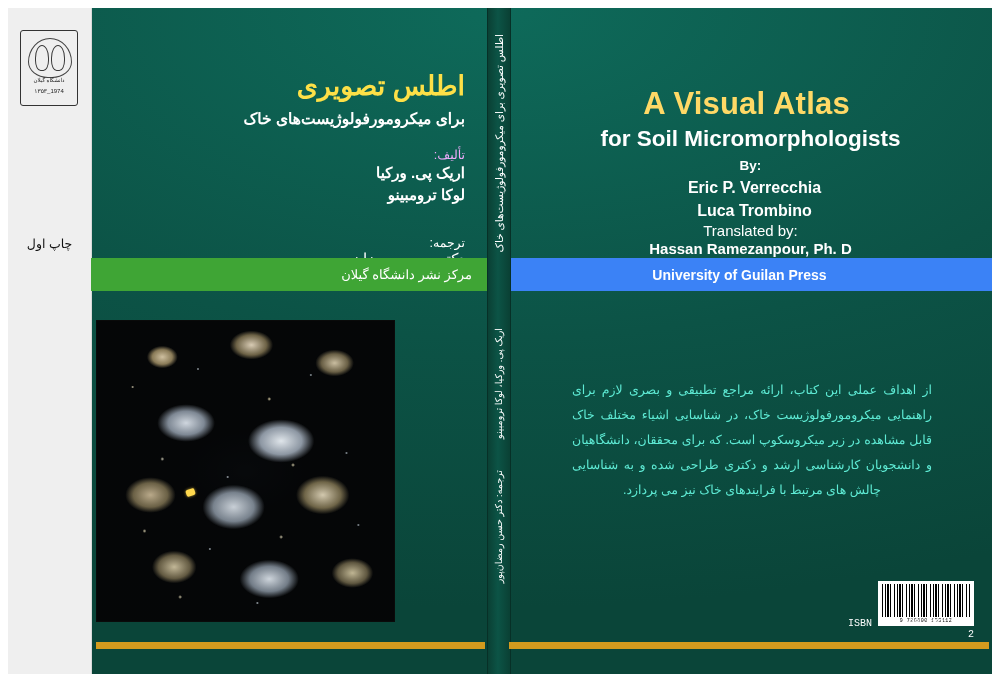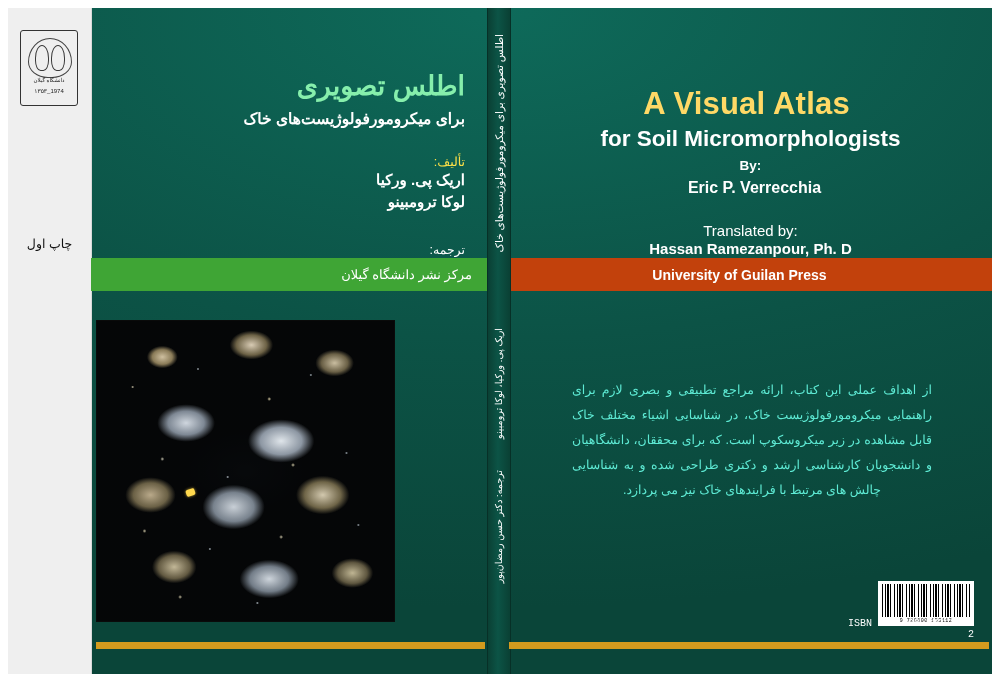--- a/index.html
+++ b/index.html
@@ -122,33 +122,33 @@
     right: 22px;
     top: 62px;
     width: 300px;
     text-align: right;
     direction: rtl;
     color: #ffffff;
   }
   .pt-main {
     font-size: 27px;
     font-weight: bold;
-    color: #86efac;
+    color: #fde047;
     line-height: 1.25;
   }
   .pt-sub {
     margin-top: 6px;
     font-size: 15.5px;
     font-weight: bold;
     color: #ffffff;
   }
   .pt-bylabel {
-    margin-top: 26px;
+    margin-top: 19px;
     font-size: 12.5px;
-    color: #fde047;
+    color: #f0abfc;
   }
   .pt-author {
     font-size: 15px;
     font-weight: bold;
     color: #ffffff;
     line-height: 1.5;
   }
   .pt-translabel {
     margin-top: 28px;
     font-size: 12.5px;
@@ -173,21 +173,21 @@
     top: 250px;
     height: 33px;
     background: #3fa535;
   }
   .band-right {
     position: absolute;
     right: 0;
     top: 0;
     width: 505px;
     height: 100%;
-    background: #c2410c;
+    background: #3b82f6;
     display: flex;
     align-items: center;
     justify-content: center;
   }
   .band-press-en {
     font-size: 14px;
     font-weight: bold;
     color: #ffffff;
   }
   .band-press-fa {
@@ -508,20 +508,21 @@
     <div class="side-vert side-vert2">
       <span>ترجمه: دکتر حسن رمضان‌پور</span>
     </div>
 
     <div class="front-cover">
       <div class="fc-title">A Visual Atlas</div>
       <div class="fc-subtitle">for Soil Micromorphologists</div>
       <div class="fc-bylabel">By:</div>
       <div class="fc-authors">
         <div>Eric P. Verrecchia</div>
+        <div>Luca Trombino</div>
       </div>
       <div class="fc-translabel">Translated by:</div>
       <div class="fc-translator">Hassan Ramezanpour, Ph. D</div>
 
       <div class="blurb">از اهداف عملی این کتاب، ارائه مراجع تطبیقی و بصری لازم برای راهنمایی میکرومورفولوژیست خاک، در شناسایی اشیاء مختلف خاک قابل مشاهده در زیر میکروسکوپ است. که برای محققان، دانشگاهیان و دانشجویان کارشناسی ارشد و دکتری طراحی شده و به شناسایی چالش های مرتبط با فرایندهای خاک نیز می پردازد.</div>
 
       <div class="barcode-box">
         <div class="barcode-bars"></div>
         <div class="barcode-digits">9 780600 153112</div>
       </div>

